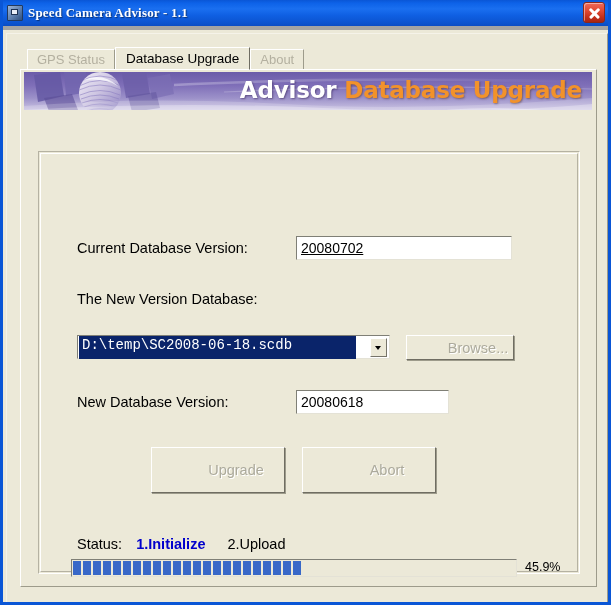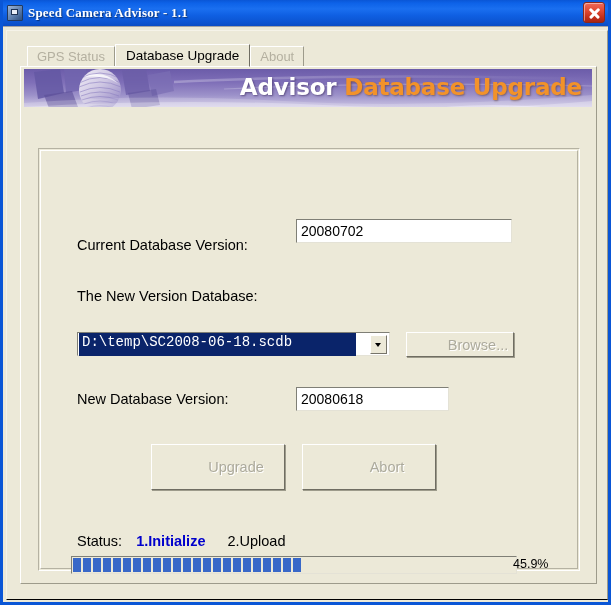--- a/index.html
+++ b/index.html
@@ -93,21 +93,21 @@
   .btn-close:before { transform: rotate(45deg); }
   .btn-close:after  { transform: rotate(-45deg); }
 
   
   .client {
     position: relative;
     height: 576px;
     background: #ece9d8;
     box-sizing: border-box;
     padding: 0;
-    border-top: 1px solid #a3a3a3;
+    border-top: 4px solid #a3a3a3;
   }
 
   
   .tabstrip {
     position: absolute;
     left: 24px;
     top: 17px;
     display: flex;
     align-items: flex-end;
     height: 22px;
@@ -358,21 +358,21 @@
     align-items: stretch;
     gap: 2px;
   }
   .progress-seg {
     width: 8px;
     background: #3868c8;
     flex: none;
   }
   .progress-pct {
     position: absolute;
-    left: 492px;
+    left: 504px;
     top: 490px;
     font-size: 12.5px;
     color: #000000;
     font-family: "Liberation Sans", sans-serif;
     white-space: nowrap;
   }
 
   
   .client-inset {
     position: absolute;
@@ -465,21 +465,21 @@
           <span class="banner-word-white">Advisor</span>
           <span class="banner-word-orange">Database Upgrade</span>
         </div>
       </div>
 
       <div class="groupbox">
         <div class="groupbox-inner"></div>
       </div>
 
       <div class="lbl" style="left:56px; top:170px;">Current Database Version:</div>
-      <div class="textbox" style="left:275px; top:152px; width:216px; height:24px;">20080702</div>
+      <div class="textbox" style="left:275px; top:166px; width:216px; height:24px;text-decoration:underline;">20080702</div>
 
       <div class="lbl" style="left:56px; top:221px;">The New Version Database:</div>
 
       <div class="combo">
         <div class="combo-text">D:\temp\SC2008-06-18.scdb</div>
         <div class="combo-arrow"></div>
       </div>
 
       <div class="btn btn-browse shadow">Browse...</div>
 

